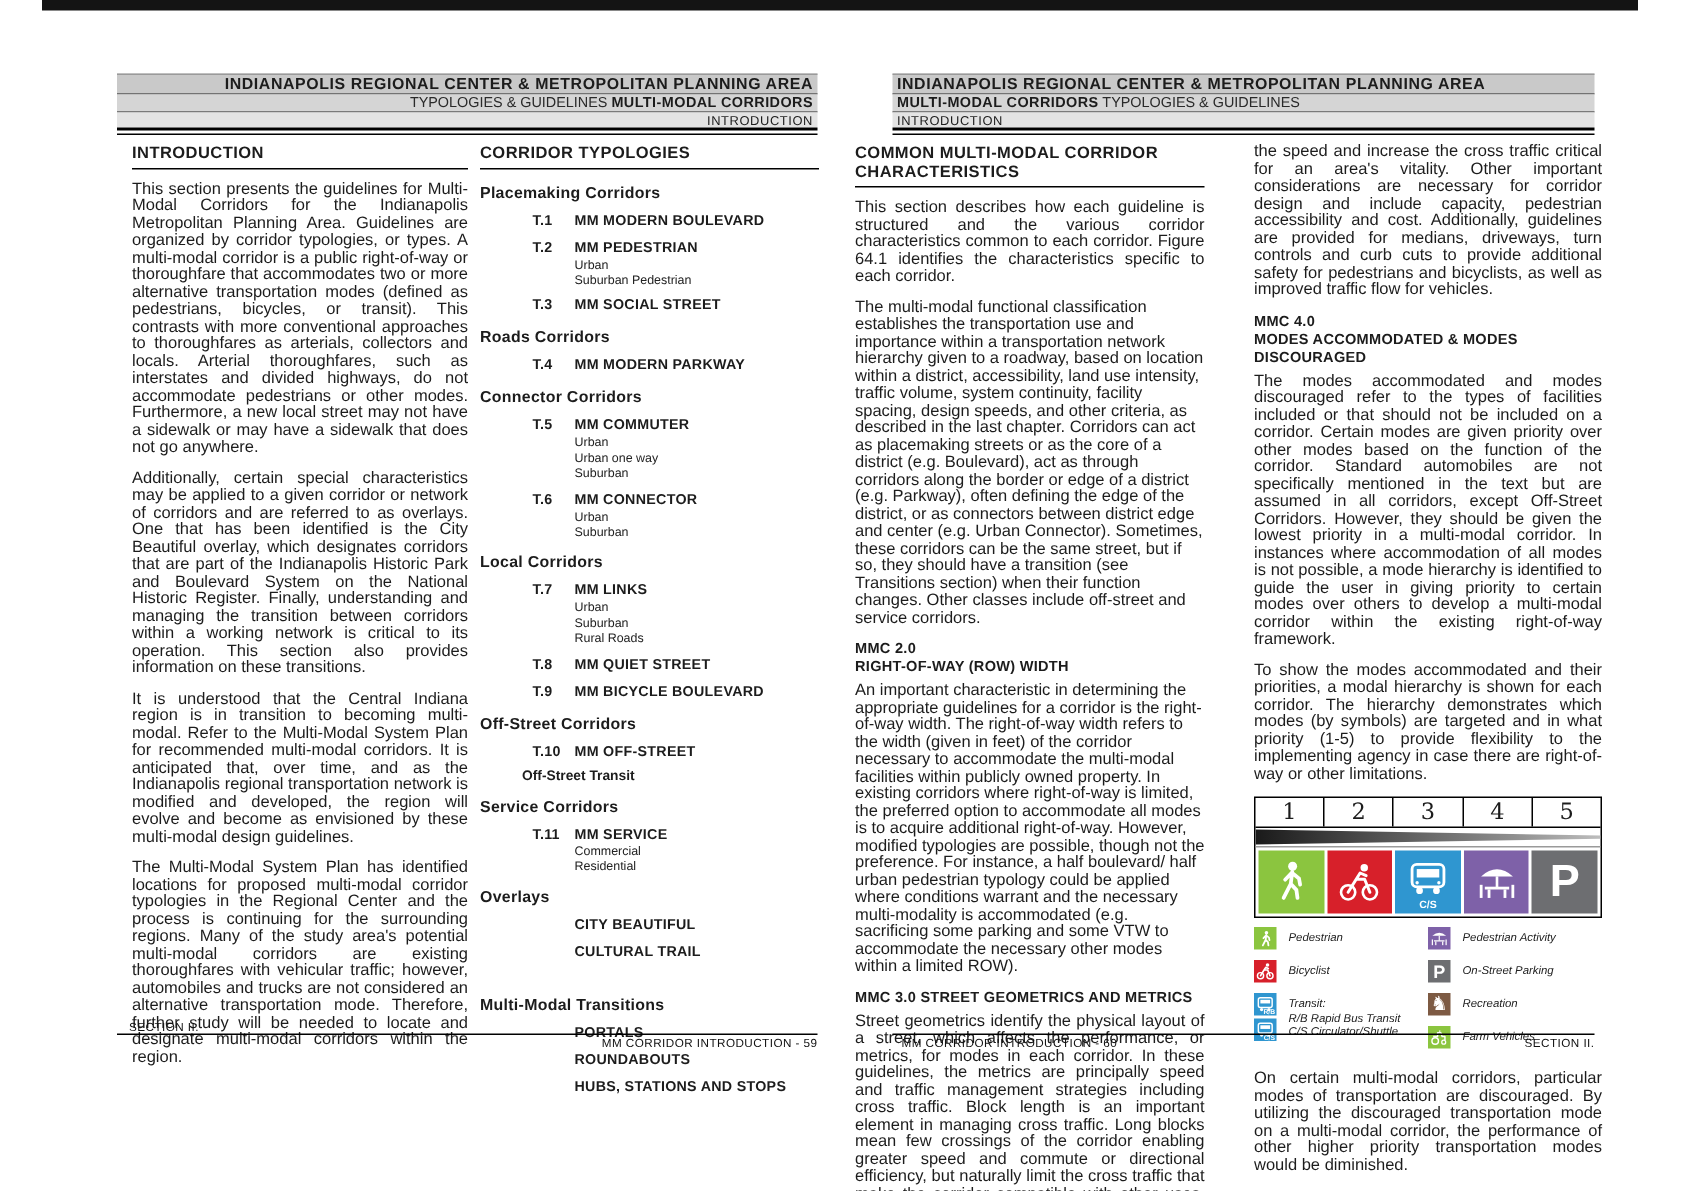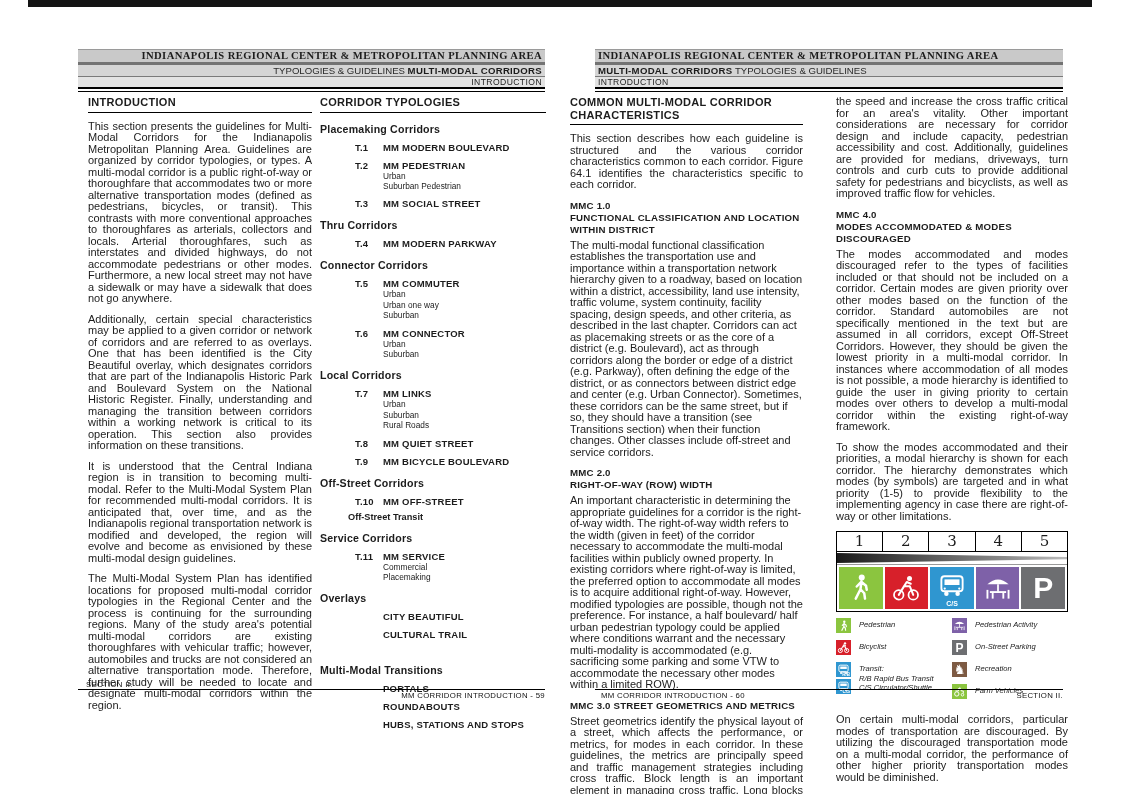--- a/index.html
+++ b/index.html
@@ -4,22 +4,22 @@
 <style>
   html,body{margin:0;padding:0;background:#ffffff;}
   .spread{position:relative;width:1123px;height:794px;background:#ffffff;overflow:hidden;
           font-family:"Liberation Sans",sans-serif;color:#1c1c1c;}
   .top-bar{position:absolute;left:28px;top:0;width:1064px;height:7px;background:#141414;}
 
   
   .hdr{position:absolute;}
   .hdr-l{left:78px;top:49px;width:467px;}
   .hdr-r{left:595px;top:49px;width:468px;}
-  .hdr-r1{background:#c9c9c9;border-top:1px solid #9a9a9a;border-bottom:3px solid #737373;
-          font-weight:900;font-size:10.6px;line-height:12px;letter-spacing:.4px;padding:0 3px;white-space:nowrap;font-family:Liberation Serif, serif;}
+  .hdr-r1{background:#c9c9c9;border-top:1px solid #9a9a9a;border-bottom:1px solid #737373;
+          font-weight:900;font-size:10.6px;line-height:12px;letter-spacing:.4px;padding:0 3px;white-space:nowrap;}
   .hdr-r2{background:#d5d5d5;border-bottom:1px solid #7a7a7a;font-size:9.6px;line-height:11px;padding:0 3px;white-space:nowrap;}
   .hdr-r3{background:#e3e3e3;font-size:8.6px;line-height:10px;letter-spacing:.4px;padding:0 3px;}
   .ta-r{text-align:right;}
   .ta-l{text-align:left;}
   .hvy{font-weight:900;letter-spacing:.3px;}
   .nrm{font-weight:400;color:#2a2a2a;}
   .hdr-rule{border-top:2.5px solid #000;height:2px;border-bottom:1px solid #000;}
 
   
   .col{position:absolute;top:96px;}
@@ -114,21 +114,21 @@
       </div>
     <div class="tsubs">
       <div>Urban</div>
       <div>Suburban Pedestrian</div>
     </div>
     <div class="titem">
         <span class="tcode">T.3</span>
         <span>MM SOCIAL STREET</span>
       </div>
 
-    <div class="grp">Thru Corridors</div>
+    <div class="grp">Roads Corridors</div>
     <div class="titem">
         <span class="tcode">T.4</span>
         <span>MM MODERN PARKWAY</span>
       </div>
 
     <div class="grp">Connector Corridors</div>
     <div class="titem">
         <span class="tcode">T.5</span>
         <span>MM COMMUTER</span>
       </div>
@@ -172,21 +172,21 @@
       </div>
     <div class="tsub-bold">Off-Street Transit</div>
 
     <div class="grp">Service Corridors</div>
     <div class="titem">
         <span class="tcode">T.11</span>
         <span>MM SERVICE</span>
       </div>
     <div class="tsubs">
       <div>Commercial</div>
-      <div>Placemaking</div>
+      <div>Residential</div>
     </div>
 
     <div class="grp">Overlays</div>
     <div class="plain-item">CITY BEAUTIFUL</div>
     <div class="plain-item">CULTURAL TRAIL</div>
 
     <div class="grp trans-title">Multi-Modal Transitions</div>
     <div class="plain-item">PORTALS</div>
     <div class="plain-item">ROUNDABOUTS</div>
     <div class="plain-item">HUBS, STATIONS AND STOPS</div>
@@ -201,24 +201,20 @@
   <header class="hdr hdr-r">
     <div class="hdr-r1 ta-l">INDIANAPOLIS REGIONAL CENTER &amp; METROPOLITAN PLANNING AREA</div>
     <div class="hdr-r2 ta-l"><span class="hvy">MULTI-MODAL CORRIDORS</span> <span class="nrm">TYPOLOGIES &amp; GUIDELINES</span></div>
     <div class="hdr-r3 ta-l">INTRODUCTION</div>
     <div class="hdr-rule"></div>
   </header>
 
   <div class="col col-r1">
     <h2 class="colhead">COMMON MULTI-MODAL CORRIDOR CHARACTERISTICS</h2>
     <p class="para j">This section describes how each guideline is structured and the various corridor characteristics common to each corridor. Figure 64.1 identifies the characteristics specific to each corridor.</p>
-    <div class="mmc">
-        <div>MMC 1.0</div>
-        <div>FUNCTIONAL CLASSIFICATION AND LOCATION WITHIN DISTRICT</div>
-      </div>
     <p class="para">The multi-modal functional classification establishes the transportation use and importance within a transportation network hierarchy given to a roadway, based on location within a district, accessibility, land use intensity, traffic volume, system continuity, facility spacing, design speeds, and other criteria, as described in the last chapter. Corridors can act as placemaking streets or as the core of a district (e.g. Boulevard), act as through corridors along the border or edge of a district (e.g. Parkway), often defining the edge of the district, or as connectors between district edge and center (e.g. Urban Connector). Sometimes, these corridors can be the same street, but if so, they should have a transition (see Transitions section) when their function changes. Other classes include off-street and service corridors.</p>
     <div class="mmc">
         <div>MMC 2.0</div>
         <div>RIGHT-OF-WAY (ROW) WIDTH</div>
       </div>
     <p class="para">An important characteristic in determining the appropriate guidelines for a corridor is the right-of-way width. The right-of-way width refers to the width (given in feet) of the corridor necessary to accommodate the multi-modal facilities within publicly owned property. In existing corridors where right-of-way is limited, the preferred option to accommodate all modes is to acquire additional right-of-way. However, modified typologies are possible, though not the preference. For instance, a half boulevard/ half urban pedestrian typology could be applied where conditions warrant and the necessary multi-modality is accommodated (e.g. sacrificing some parking and some VTW to accommodate the necessary other modes within a limited ROW).</p>
     <div class="mmc">MMC 3.0  STREET GEOMETRICS AND METRICS</div>
     <p class="para j">Street geometrics identify the physical layout of a street, which affects the performance, or metrics, for modes in each corridor. In these guidelines, the metrics are principally speed and traffic management strategies including cross traffic. Block length is an important element in managing cross traffic. Long blocks mean few crossings of the corridor enabling greater speed and commute or directional efficiency, but naturally limit the cross traffic that make the corridor compatible with other uses. Short blocks limit</p>
   </div>
 

